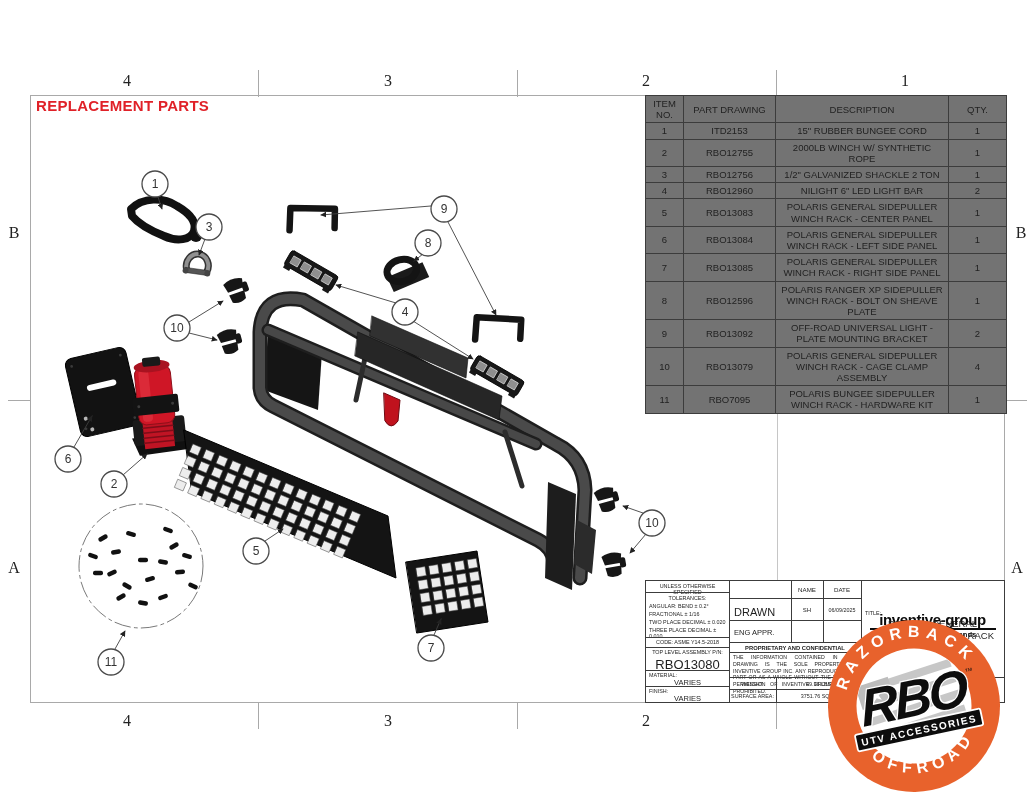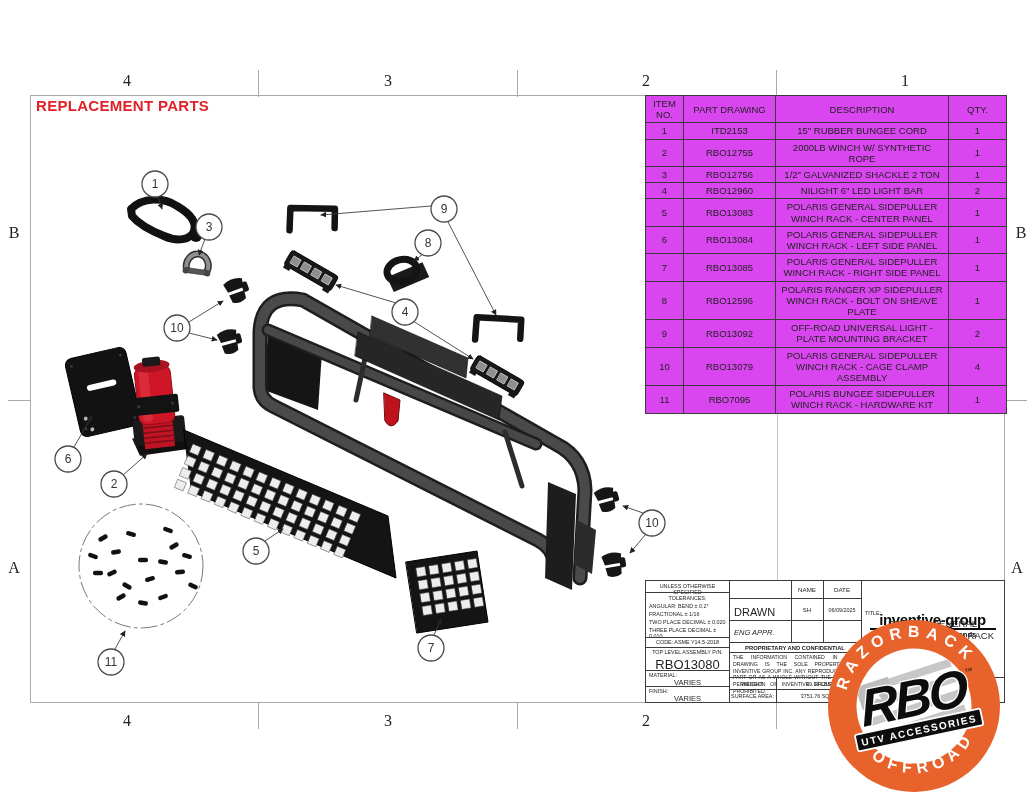--- a/index.html
+++ b/index.html
@@ -7,21 +7,21 @@
          font-family:"Liberation Sans",sans-serif;color:#222;}
   .frame{position:absolute;left:30px;top:95px;width:975px;height:608px;
          border:1px solid #a9a9a9;box-sizing:border-box;z-index:0;}
   .tick{position:absolute;background:#a9a9a9;z-index:0;}
   .zone{position:absolute;font-family:"Liberation Serif",serif;font-size:16px;color:#222;
         transform:translate(-50%,-50%);z-index:2;}
   .header-title{position:absolute;left:36px;top:97px;font-size:15px;font-weight:bold;
         color:#E02128;letter-spacing:.3px;z-index:4;}
   
   table.parts{position:absolute;left:645px;top:95px;width:361px;border-collapse:collapse;
-        table-layout:fixed;font-size:9.5px;color:#222;text-align:center;background:#d946ef;z-index:5;}
+        table-layout:fixed;font-size:9.5px;color:#222;text-align:center;background:#737373;z-index:5;}
   .parts th,.parts td{border:1px solid #3c3c3c;padding:2px 3px;line-height:1.18;font-weight:normal;}
   
   svg.drawing{position:absolute;left:0;top:0;z-index:1;pointer-events:none;}
   .leader{stroke:#3f3f3f;stroke-width:.9;fill:none;}
   .balloon{fill:#fff;stroke:#4a4a4a;stroke-width:1.3;}
   .ctext{font-size:12px;fill:#333;text-anchor:middle;font-family:"Liberation Sans",sans-serif;}
   
   .tb{position:absolute;left:645px;top:580px;width:360px;height:123px;border:1px solid #3c3c3c;
       box-sizing:border-box;background:#fff;z-index:5;font-size:6px;color:#1e1e1e;}
   .tb .a{position:absolute;}
@@ -467,21 +467,21 @@
 
     <div class="vl" style="left:145px;top:0;height:61px;"></div>
     <div class="vl" style="left:177px;top:0;height:61px;"></div>
     <div class="a c" style="left:145px;top:5px;width:32px;font-size:6.2px;">NAME</div>
     <div class="a c" style="left:177px;top:5px;width:38px;font-size:6.2px;">DATE</div>
     <div class="hl" style="left:83px;top:17px;width:132px;"></div>
     <div class="a" style="left:88px;top:25px;font-size:11px;">DRAWN</div>
     <div class="a c" style="left:145px;top:26px;width:32px;font-size:6px;">SH</div>
     <div class="a c tiny" style="left:177px;top:26px;width:38px;">06/09/2025</div>
     <div class="hl" style="left:83px;top:39px;width:132px;"></div>
-    <div class="a" style="left:88px;top:47px;font-size:7.5px;font-style:italic;">ENG APPR.</div>
+    <div class="a" style="left:88px;top:47px;font-size:7.5px;">ENG APPR.</div>
     <div class="hl" style="left:83px;top:61px;width:132px;"></div>
     <div class="a c" style="left:83px;top:64px;width:132px;font-size:5.8px;font-weight:bold;">PROPRIETARY AND CONFIDENTIAL</div>
     <div class="hl" style="left:83px;top:71px;width:132px;"></div>
     <div class="a prop" style="left:87px;top:73px;width:124px;">THE INFORMATION CONTAINED IN THIS DRAWING IS THE SOLE PROPERTY OF INVENTIVE GROUP INC. ANY REPRODUCTION IN PART OR AS A WHOLE WITHOUT THE WRITTEN PERMISSION OF INVENTIVE GROUP INC. IS PROHIBITED.</div>
     <div class="hl" style="left:83px;top:96px;width:132px;"></div>
     <div class="vl" style="left:130px;top:96px;height:25px;"></div>
     <div class="a c tiny" style="left:83px;top:100px;width:47px;">WEIGHT:</div>
     <div class="a c tiny" style="left:130px;top:100px;width:85px;">49.36 LBS</div>
     <div class="hl" style="left:83px;top:108px;width:132px;"></div>
     <div class="a c tiny" style="left:83px;top:112px;width:47px;">SURFACE AREA:</div>

